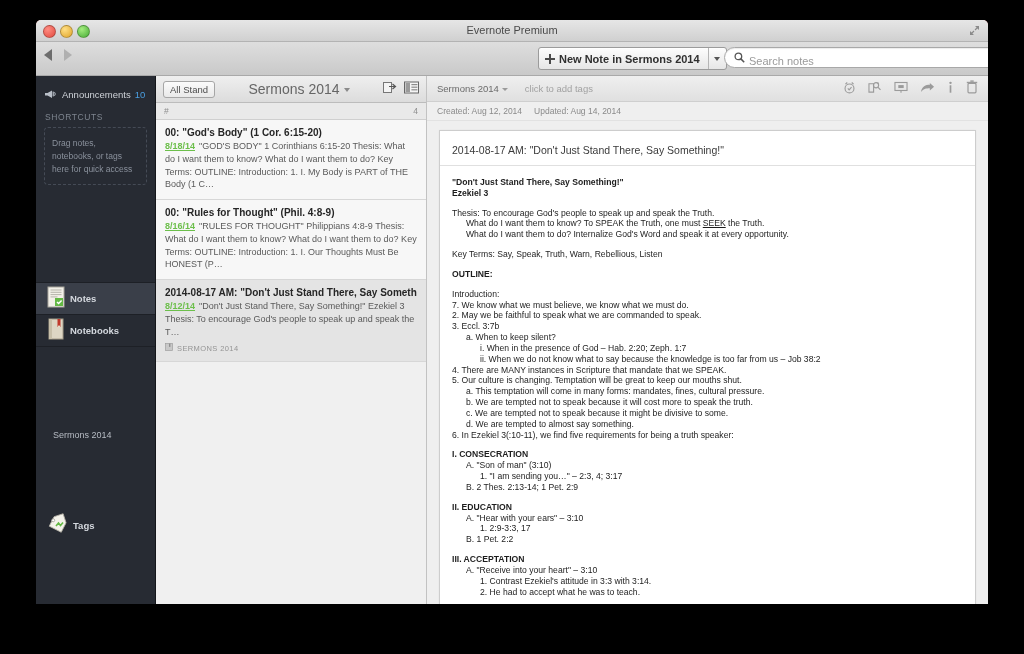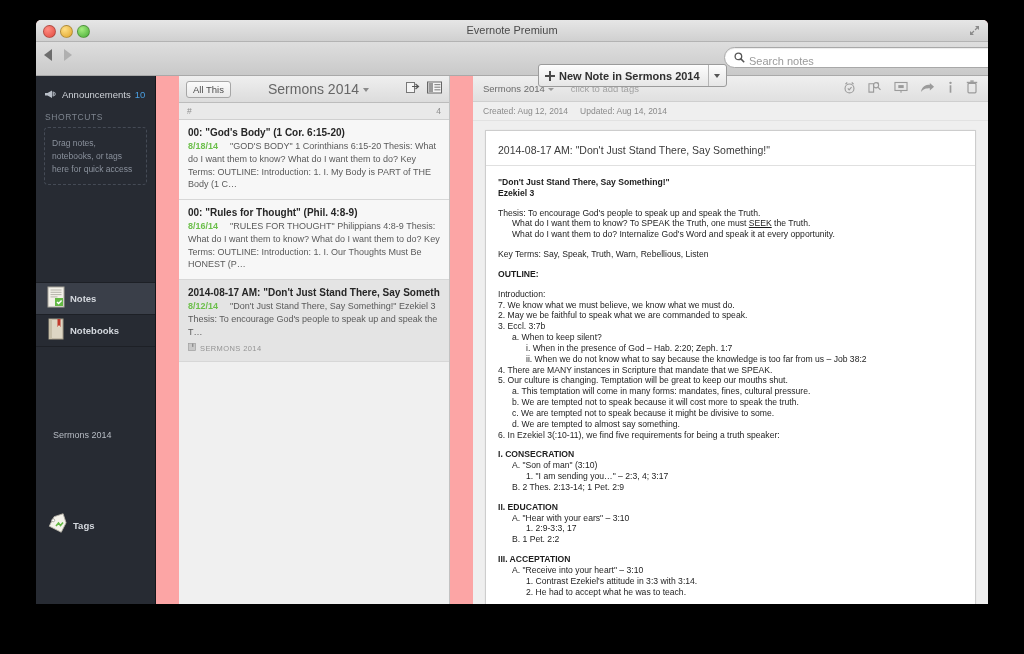--- a/index.html
+++ b/index.html
@@ -48,21 +48,21 @@
     height: 33px;
     background: linear-gradient(to bottom, #dedede 0%, #c9c9c9 100%);
     border-bottom: 1px solid #a9a9a9;
   }
   .nav-arrows { position: absolute; left: 8px; top: 7px; display: flex; gap: 12px; }
   .arr { width: 0; height: 0; border-top: 6px solid transparent; border-bottom: 6px solid transparent; cursor: pointer; }
   .arr.left  { border-right: 8px solid #6d6d6d; }
   .arr.right { border-left: 8px solid #b0b0b0; }
 
   .new-note-btn {
-    position: absolute; left: 502px; top: 22px;
+    position: absolute; left: 502px; top: 5px;
     height: 21px; display: flex; align-items: flex-end;
     background: linear-gradient(to bottom, #fdfdfd, #e6e6e6);
     border: 1px solid #9b9b9b; border-radius: 3px;
     box-shadow: 0 1px 0 rgba(255,255,255,.6) inset;
     cursor: pointer;
   }
   .new-note-main { display: flex; align-items: center; padding: 0 8px 0 6px; height: 100%; }
   .plus-icon { width: 10px; height: 10px; position: relative; margin-right: 4px; }
   .plus-icon::before, .plus-icon::after {
     content: ""; position: absolute; background: #4a4a4a;
@@ -87,21 +87,21 @@
   }
   .search-mag { flex: none; margin-right: 4px; }
   .search-input {
     border: 0; outline: 0; background: transparent;
     font-family: "Liberation Sans", sans-serif; font-size: 11px;
     color: #333; width: 100%; padding: 0;
   }
   .search-input::placeholder { color: #9a9a9a; }
 
   
-  .body-row { display: flex; height: 530px; gap: 23px; }
+  .body-row { display: flex; height: 530px; }
 
   
   .sidebar {
     width: 119px; flex: none;
     background: #272b33;
     position: relative;
     border-right: 1px solid #14161a;
   }
   .announce {
     display: flex; align-items: center;
@@ -192,21 +192,21 @@
     border-bottom: 1px solid #d7d7d7;
     background: #f7f7f7;
     cursor: pointer;
   }
   .note-card.selected { background: #e4e4e4; }
   .note-card-title {
     font-size: 10px; font-weight: bold; color: #262626;
     margin-bottom: 2px; white-space: nowrap; overflow: hidden;
   }
   .note-card-body { font-size: 9px; color: #5a5a5a; line-height: 1.42; }
-  .note-date { color: #6cbf4b; font-weight: bold; margin-right: 12px; }
+  .note-date { color: #6cbf4b; font-weight: bold; margin-right: 4px; text-decoration: underline; }
   .note-nb-tag {
     display: flex; align-items: center; margin-top: 5px;
     font-size: 7.5px; color: #949494; letter-spacing: .4px;
   }
   .note-nb-tag .nbicon { flex: none; margin-right: 4px; }
 
   
   .notepane {
     flex: 1; background: #efefef;
     display: flex; flex-direction: column;
@@ -368,21 +368,21 @@
             <circle cx="6.2" cy="7.3" r="1.5" fill="#fff" stroke="#9d9a90" stroke-width=".8"></circle>
             <path d="M9 13 l2.5 -3 l2 2.5 l2.5 -3" stroke="#63b844" stroke-width="1.6" fill="none"></path>
           </svg>
         </span>
         <span class="nav-item-label">Tags</span>
       </div>
     </div>
 
     <div class="notelist">
       <div class="notelist-header">
-        <span class="all-notes-btn">All This</span>
+        <span class="all-notes-btn">All Stand</span>
         <span class="notelist-title"><span>Sermons 2014</span><span class="cr"></span></span>
         <span class="notelist-hicons">
           <span>
             <svg width="14" height="13" viewBox="0 0 14 13">
                 <rect x=".5" y="1.5" width="8" height="10" fill="#f4f4f4" stroke="#777" stroke-width="1"></rect>
                 <path d="M6 5.5 L12 5.5 M9.5 3 L12.5 5.5 L9.5 8" stroke="#555" stroke-width="1.2" fill="none"></path>
               </svg>
           </span>
           <span>
             <svg width="15" height="13" viewBox="0 0 15 13">

